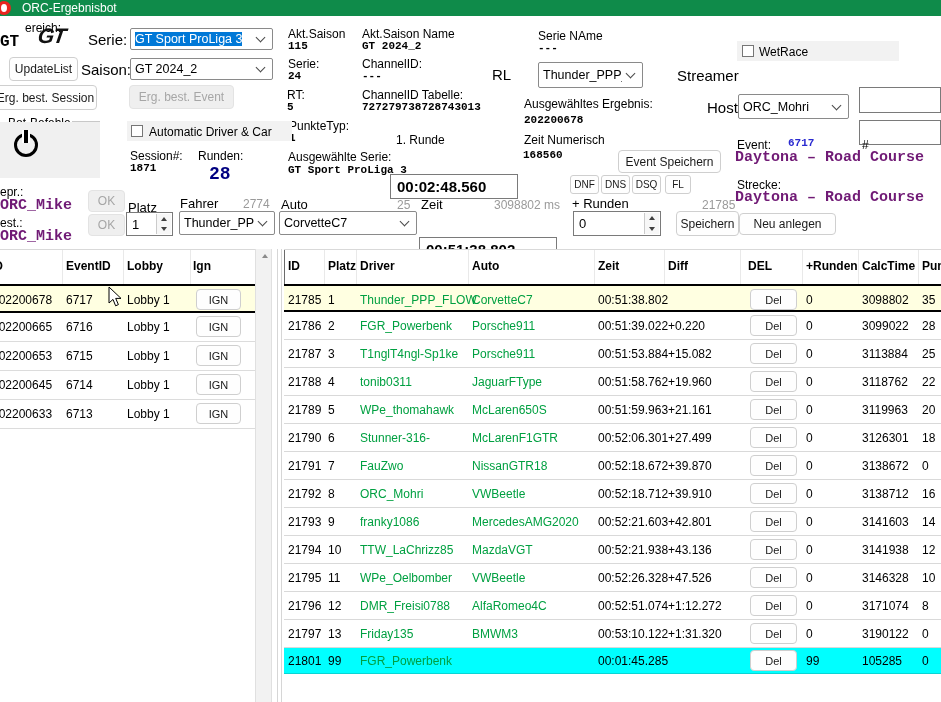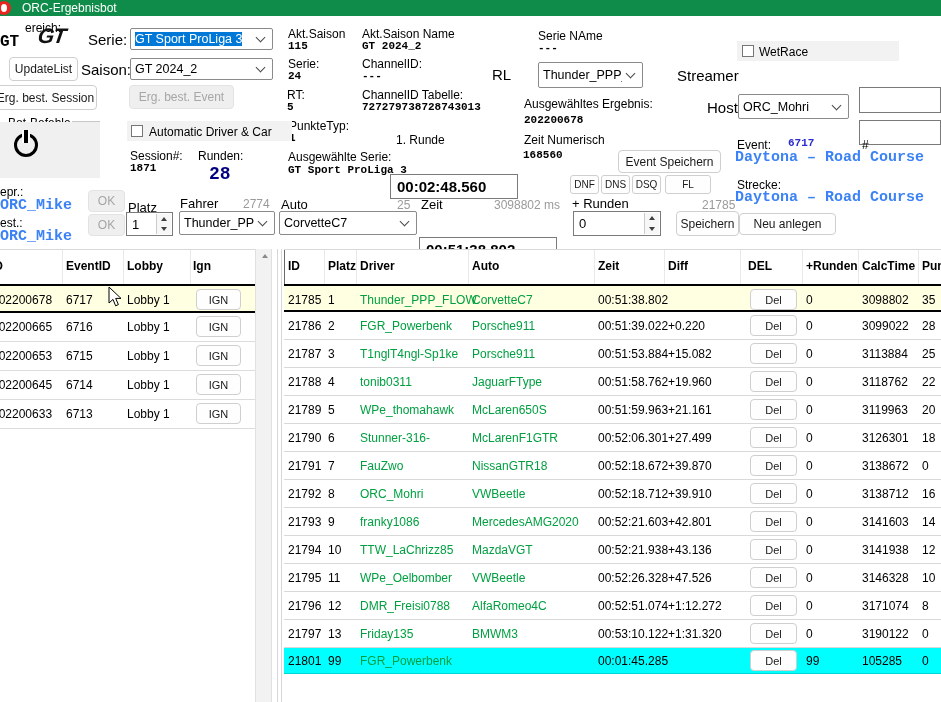--- a/index.html
+++ b/index.html
@@ -14,21 +14,21 @@
   
   .titlebar{left:0;top:0;width:941px;height:16px;background:var(--titlebar);}
   .app-icon{left:-3px;top:1px;width:14px;height:14px;border-radius:50%;background:var(--iconred);}
   .app-icon::after{content:"";position:absolute;left:4px;top:3px;width:6px;height:8px;border-radius:50%;background:#fff;}
   .title-text{left:22px;top:1px;color:#fff;font-size:12px;}
   
   .lbl{font-size:12px;color:#000;}
   .lbl15{font-size:15px;color:#000;}
   .gray{font-size:12px;color:#9a9a9a;}
   .monob{font-family:"Liberation Mono",monospace;font-weight:bold;font-size:11px;color:#000;}
-  .monob15{font-family:"Liberation Mono",monospace;font-weight:bold;font-size:15px;color:#3b82f6;}
+  .monob15{font-family:"Liberation Mono",monospace;font-weight:bold;font-size:15px;color:#701a75;}
   .monob16{font-family:"Liberation Mono",monospace;font-weight:bold;font-size:16px;color:#000;}
   .navy{color:var(--navy);font-size:18px;}
   .evblue{color:var(--evblue);}
   
   .btn{border:1px solid #cfcfcf;background:#fefefe;border-radius:4px;font-size:12px;color:#1a1a1a;
        font-family:"Liberation Sans",sans-serif;display:flex;align-items:center;justify-content:center;}
   .btn-dis{border:1px solid #e3e3e3;background:#efefef;color:#a6a6a6;}
   .btn-sm{font-size:10px;border-radius:3px;}
   .combo{border:1px solid #8a8a8a;border-radius:2px;background:#fff;font-size:12.5px;
          display:flex;align-items:center;padding-left:4px;overflow:hidden;}
@@ -179,21 +179,21 @@
   <div class="abs tfield" style="left:390px;top:148px;width:128px;height:25px;">00:02:48.560</div>
 
   <div class="abs lbl" style="left:524px;top:133px;">Zeit Numerisch</div>
   <div class="abs monob" style="left:523px;top:149px;">168560</div>
 
   <div class="abs btn" style="left:618px;top:150px;width:103px;height:23px;">Event Speichern</div>
 
   <div class="abs btn btn-sm" style="left:570px;top:175px;width:29px;height:19px;">DNF</div>
   <div class="abs btn btn-sm" style="left:601px;top:175px;width:29px;height:19px;">DNS</div>
   <div class="abs btn btn-sm" style="left:632px;top:175px;width:29px;height:19px;">DSQ</div>
-  <div class="abs btn btn-sm" style="left:665px;top:175px;width:46px;height:19px;">FL</div>
+  <div class="abs btn btn-sm" style="left:665px;top:175px;width:26px;height:19px;">FL</div>
 
   <div class="abs lbl" style="left:737px;top:138px;">Event:</div>
   <div class="abs monob evblue" style="left:788px;top:137px;">6717</div>
   <div class="abs lbl" style="left:862px;top:138px;">#</div>
   <div class="abs monob15" style="left:735px;top:149px;">Daytona – Road Course</div>
   <div class="abs lbl" style="left:737px;top:178px;">Strecke:</div>
   <div class="abs monob15" style="left:735px;top:189px;">Daytona – Road Course</div>
 
   <div class="abs lbl" style="left:0;top:185px;">epr.:</div>
   <div class="abs monob15" style="left:0;top:197px;">ORC_Mike</div>

